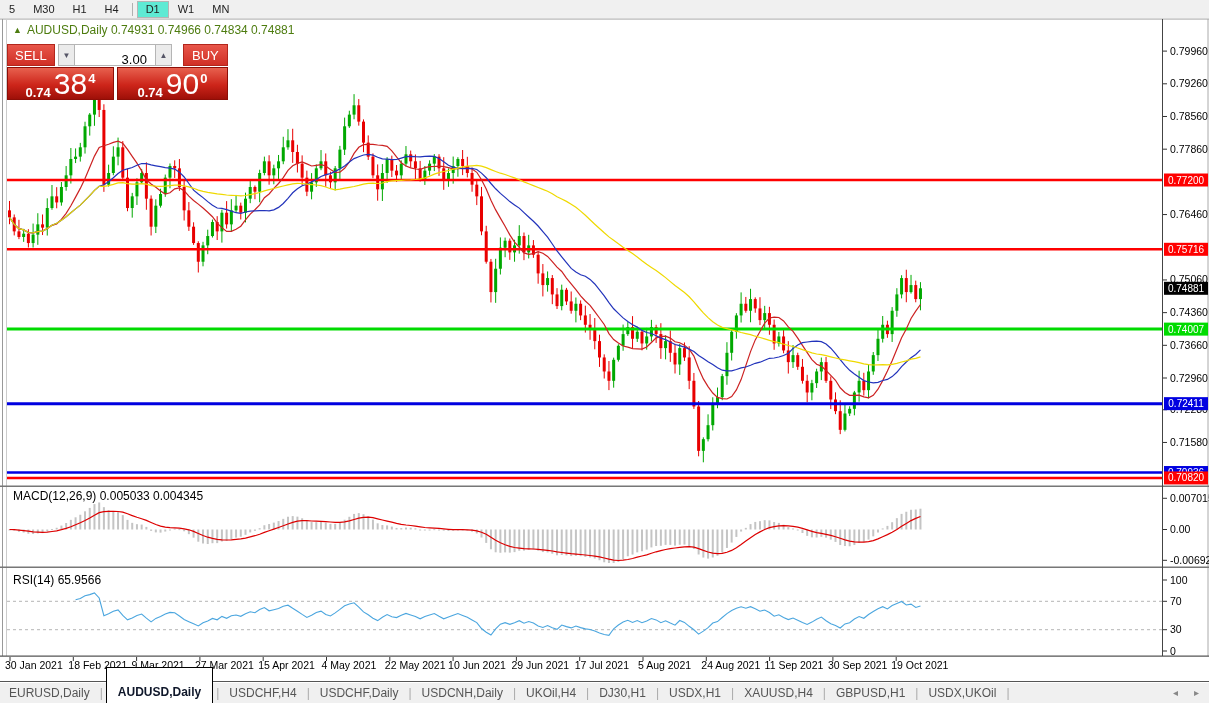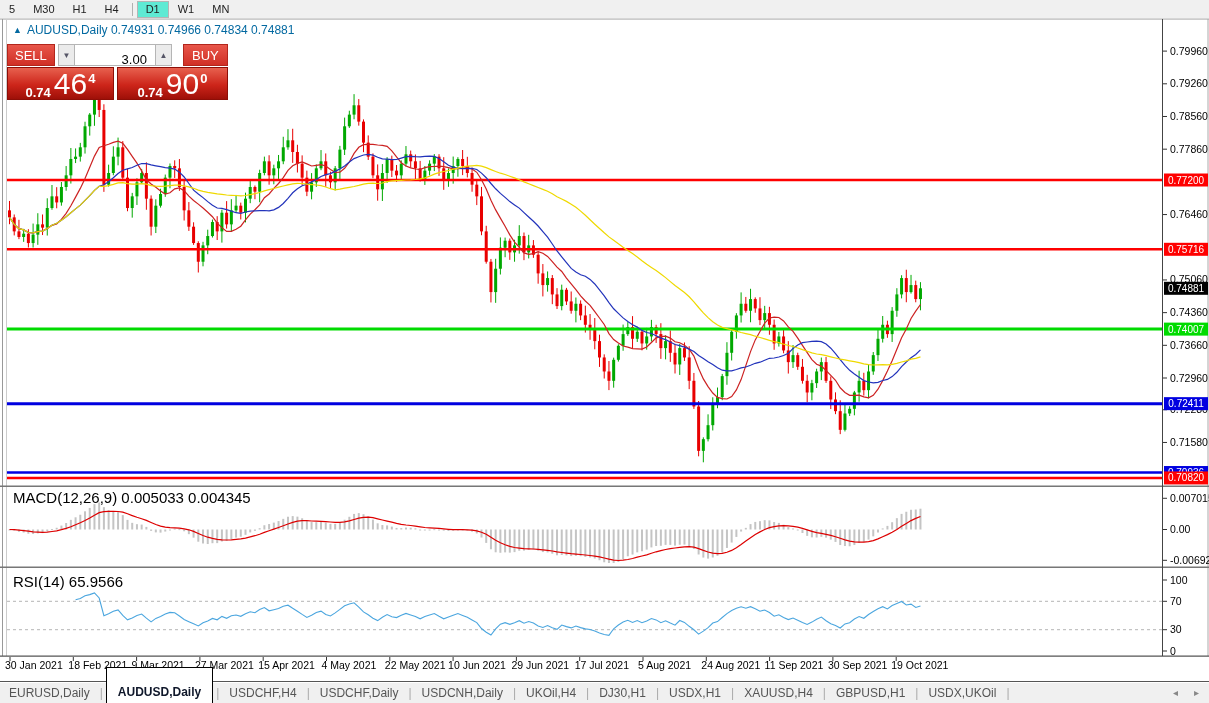--- a/index.html
+++ b/index.html
@@ -7,21 +7,21 @@
        font-family:"Liberation Sans",sans-serif;-webkit-font-smoothing:antialiased}
 
   
   #toolbar{position:absolute;top:0;left:0;right:0;height:18px;background:#f0f0f0;
            border-bottom:1px solid #d6d6d6;display:flex;align-items:center;font-size:11px;color:#222;z-index:10}
   .tf-btn{padding:0 9px;height:17px;line-height:17px;cursor:default}
   .tf-btn.active{background:#5eead4;outline:1px solid #b5b5b5;outline-offset:-1px}
   .tf-sep{width:1px;height:13px;background:#b0b0b0;margin:0 4px}
 
   
-  #chart-title{position:absolute;top:23px;left:13px;font-size:12px;color:#0369a1;z-index:5;white-space:nowrap}
+  #chart-title{position:absolute;top:23px;left:13px;font-size:12px;color:#4d7c0f;z-index:5;white-space:nowrap}
   #chart-title .tri{font-size:9px;margin-right:5px;vertical-align:1px}
 
   
   #trade-panel{position:absolute;top:44px;left:7px;width:221px;z-index:6}
   .tp-row1{display:flex;height:22px;align-items:stretch}
   .btn-sell,.btn-buy{background:linear-gradient(#e8564a,#d03026);color:#fff;font-size:13px;
         display:flex;align-items:center;justify-content:center;border:1px solid #b2261c;box-sizing:border-box;cursor:pointer}
   .btn-sell{width:52px}
   .btn-buy{width:49px;margin-left:11px}
   .spin{display:flex;margin-left:3px;flex:0 0 auto}
@@ -32,21 +32,21 @@
   .tp-row2{display:flex;margin-top:1px;height:33px}
   .quote{background:linear-gradient(180deg,#e7604e 0%,#cd251a 55%,#9e1008 100%);color:#fff;
         display:flex;align-items:center;justify-content:center;border:1px solid #8d0e07;box-sizing:border-box}
   .quote-sell{width:107px}
   .quote-buy{width:111px;margin-left:3px}
   .q-prefix{font-size:13px;font-weight:bold;margin-top:18px}
   .q-big{font-size:30px;line-height:28px;margin:0 1px 0 3px}
   .q-sup{font-size:13px;font-weight:bold;margin-bottom:11px}
 
   
-  .ind-label{position:absolute;left:13px;font-size:15px;color:#000;z-index:5;white-space:nowrap}
+  .ind-label{position:absolute;left:13px;font-size:12px;color:#000;z-index:5;white-space:nowrap}
   #macd-label{top:489px}
   #rsi-label{top:573px}
 
   
   #chart-svg{position:absolute;top:18px;left:0;z-index:1}
 
   
   #tabbar{position:absolute;left:0;right:0;bottom:0;height:21px;background:#f0f0f0;
           border-top:1px solid #555;box-shadow:inset 0 1px 0 #fff;display:flex;align-items:center;
           font-size:12px;color:#555;z-index:10}
@@ -787,21 +787,21 @@
       <input class="vol-input" value="3.00" style="">
       <div class="spin-btn">
           <span>▲</span>
         </div>
     </div>
     <div class="btn-buy">BUY</div>
   </div>
   <div class="tp-row2">
     <div class="quote quote-sell">
       <span class="q-prefix">0.74</span>
-      <span class="q-big">46</span>
+      <span class="q-big">38</span>
       <span class="q-sup">4</span>
     </div>
     <div class="quote quote-buy">
       <span class="q-prefix">0.74</span>
       <span class="q-big">90</span>
       <span class="q-sup">0</span>
     </div>
   </div>
 </div>
 

